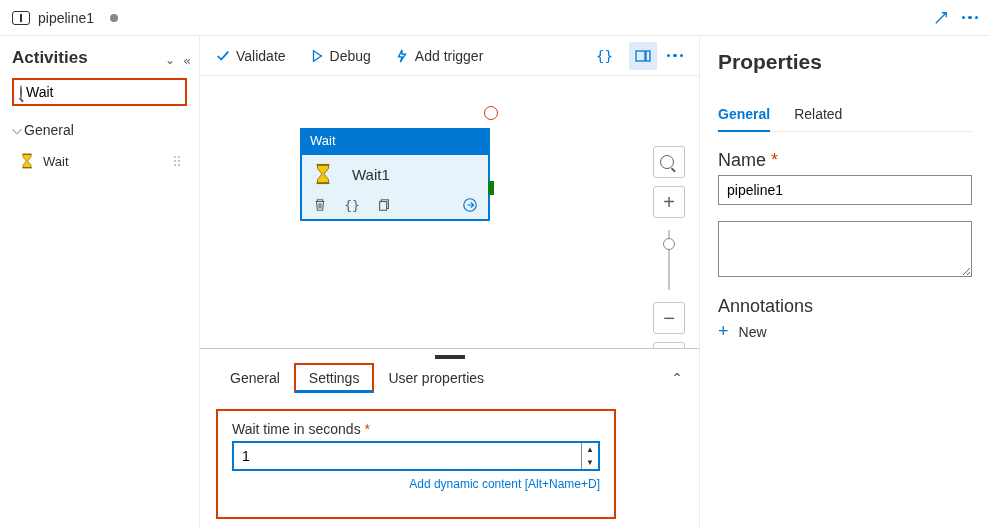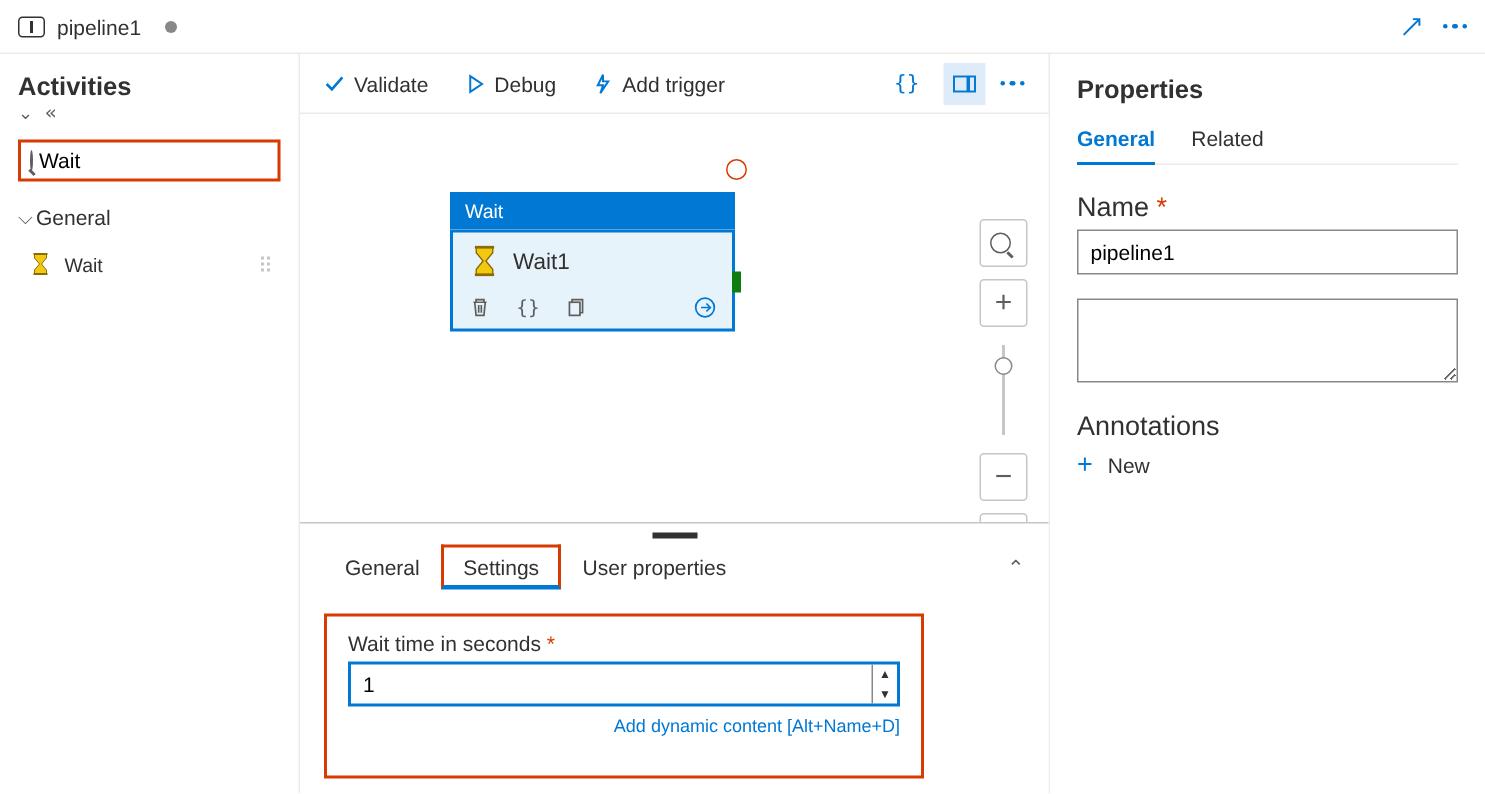--- a/index.html
+++ b/index.html
@@ -14,21 +14,21 @@
   .top-tab .dot { width:8px; height:8px; border-radius:50%; background:#8a8886; margin-left:16px; }
   .top-tab .expand-ico { margin-left:auto; color:#0078d4; display:flex; align-items:center; gap:14px; }
   .exp-arrow { width:14px; height:14px; stroke:#0078d4; }
   .more-dots { display:inline-flex; gap:3px; }
   .more-dots span { width:3.5px; height:3.5px; border-radius:50%; background:#0078d4; }
 
   .main-row { display:flex; flex:1; min-height:0; }
 
   
   .sidebar { width:200px; border-right:1px solid #edebe9; display:flex; flex-direction:column; padding:0 6px; }
-  .side-head { display:flex; align-items:flex-start; padding:12px 6px 10px;flex-direction:column; }
+  .side-head { display:flex; align-items:flex-end; padding:12px 6px 10px; }
   .side-head .ttl { font-size:17px; font-weight:600; flex:1; }
   .side-chev { display:flex; gap:0; color:#605e5c; }
   .dbl-chev { font-family:monospace; letter-spacing:-4px; }
   .search-wrap { margin:0 6px 10px; }
   .search-box { display:flex; align-items:center; border:2px solid #d83b01; height:28px; padding:0 6px; }
   .search-box input { border:none; outline:none; font-size:14px; flex:1; background:transparent; }
   .mag-ico { width:14px; height:14px; border:1.5px solid #605e5c; border-radius:50%; position:relative; margin-right:4px; }
   .mag-ico::after { content:""; position:absolute; width:5px; height:1.5px; background:#605e5c; bottom:-2px; right:-3px; transform:rotate(45deg); }
   .cat-row { display:flex; align-items:center; padding:6px 6px; cursor:pointer; }
   .cat-row .chev { width:10px; color:#605e5c; margin-right:2px; }
@@ -51,21 +51,21 @@
   .tool-right { display:flex; align-items:center; gap:10px; }
   .sq-btn { width:28px; height:28px; display:flex; align-items:center; justify-content:center; cursor:pointer; }
   .sq-btn.active { background:#deecf9; }
   .code-ico { font-family:monospace; color:#0078d4; font-size:14px; }
 
   .canvas { flex:1; position:relative; background:#fff; overflow:hidden; }
   .activity-card { position:absolute; top:52px; left:100px; width:190px; }
   .red-circle { position:absolute; top:-22px; right:-8px; width:14px; height:14px; border:1.5px solid #d83b01; border-radius:50%; background:#fff; }
   .card-head { background:#0078d4; color:#fff; padding:5px 10px; font-size:13px; }
   .card-body { border:2px solid #0078d4; background:#e6f3fb; padding:8px 10px 6px; position:relative; }
-  .card-body .row1 { display:flex; align-items:center; margin-bottom:12px; }
+  .card-body .row1 { display:flex; align-items:center; gap:10px; margin-bottom:12px; }
   .card-body .nm { font-size:15px; }
   .card-icons { display:flex; align-items:center; gap:16px; color:#605e5c; }
   .card-icons .spacer { flex:1; }
   .ci { width:16px; height:16px; display:inline-flex; align-items:center; justify-content:center; cursor:pointer; }
   .green-handle { position:absolute; right:-6px; top:40%; width:6px; height:14px; background:#107c10; }
 
   .canvas-ctrl { position:absolute; right:14px; top:70px; display:flex; flex-direction:column; align-items:center; gap:0; }
   .ctrl-btn { width:32px; height:32px; border:1px solid #c8c6c4; border-radius:3px; display:flex; align-items:center; justify-content:center; color:#605e5c; background:#fff; cursor:pointer; margin-bottom:8px; }
   .slider-line { width:2px; height:60px; background:#c8c6c4; position:relative; margin:4px 0; }
   .slider-knob { position:absolute; top:8px; left:-5px; width:12px; height:12px; border-radius:50%; background:#fff; border:1.5px solid #8a8886; }
@@ -81,21 +81,21 @@
   .fld-lbl { font-size:14px; margin-bottom:4px; }
   .req { color:#d83b01; }
   .spinner-wrap { display:flex; align-items:center; border:2px solid #0078d4; height:30px; }
   .spinner-wrap input { border:none; outline:none; flex:1; padding:0 8px; font-size:14px; }
   .spin-btns { display:flex; flex-direction:column; border-left:1px solid #8a8886; }
   .spin-btns div { width:16px; height:13px; display:flex; align-items:center; justify-content:center; font-size:8px; color:#323130; cursor:pointer; }
   .dyn-link { text-align:right; margin-top:6px; font-size:12px; color:#0078d4; cursor:pointer; }
 
   
   .props { width:290px; padding:14px 18px; }
-  .props-ttl { font-size:17px; font-weight:600; margin-bottom:14px; }
+  .props-ttl { font-size:21px; font-weight:600; margin-bottom:32px; }
   .pr-tabs { display:flex; gap:24px; border-bottom:1px solid #edebe9; margin-bottom:18px; }
   .pr-tab { padding:0 0 8px; font-size:14px; cursor:pointer; }
   .pr-tab.active { color:#0078d4; border-bottom:2px solid #0078d4; margin-bottom:-1px; font-weight:600; }
   .pr-field { margin-bottom:16px; }
   .pr-lbl { font-size:18px; margin-bottom:4px; }
   .pr-inp { width:100%; height:30px; border:1px solid #8a8886; padding:0 8px; font-size:14px; outline:none; }
   .pr-ta { width:100%; height:56px; border:1px solid #8a8886; padding:6px 8px; font-size:14px; outline:none; resize:both; }
   .annot-row { display:flex; align-items:center; gap:10px; margin-top:4px; }
   .plus { color:#0078d4; font-size:18px; }
   .annot-row .lbl { font-size:14px; cursor:pointer; }

